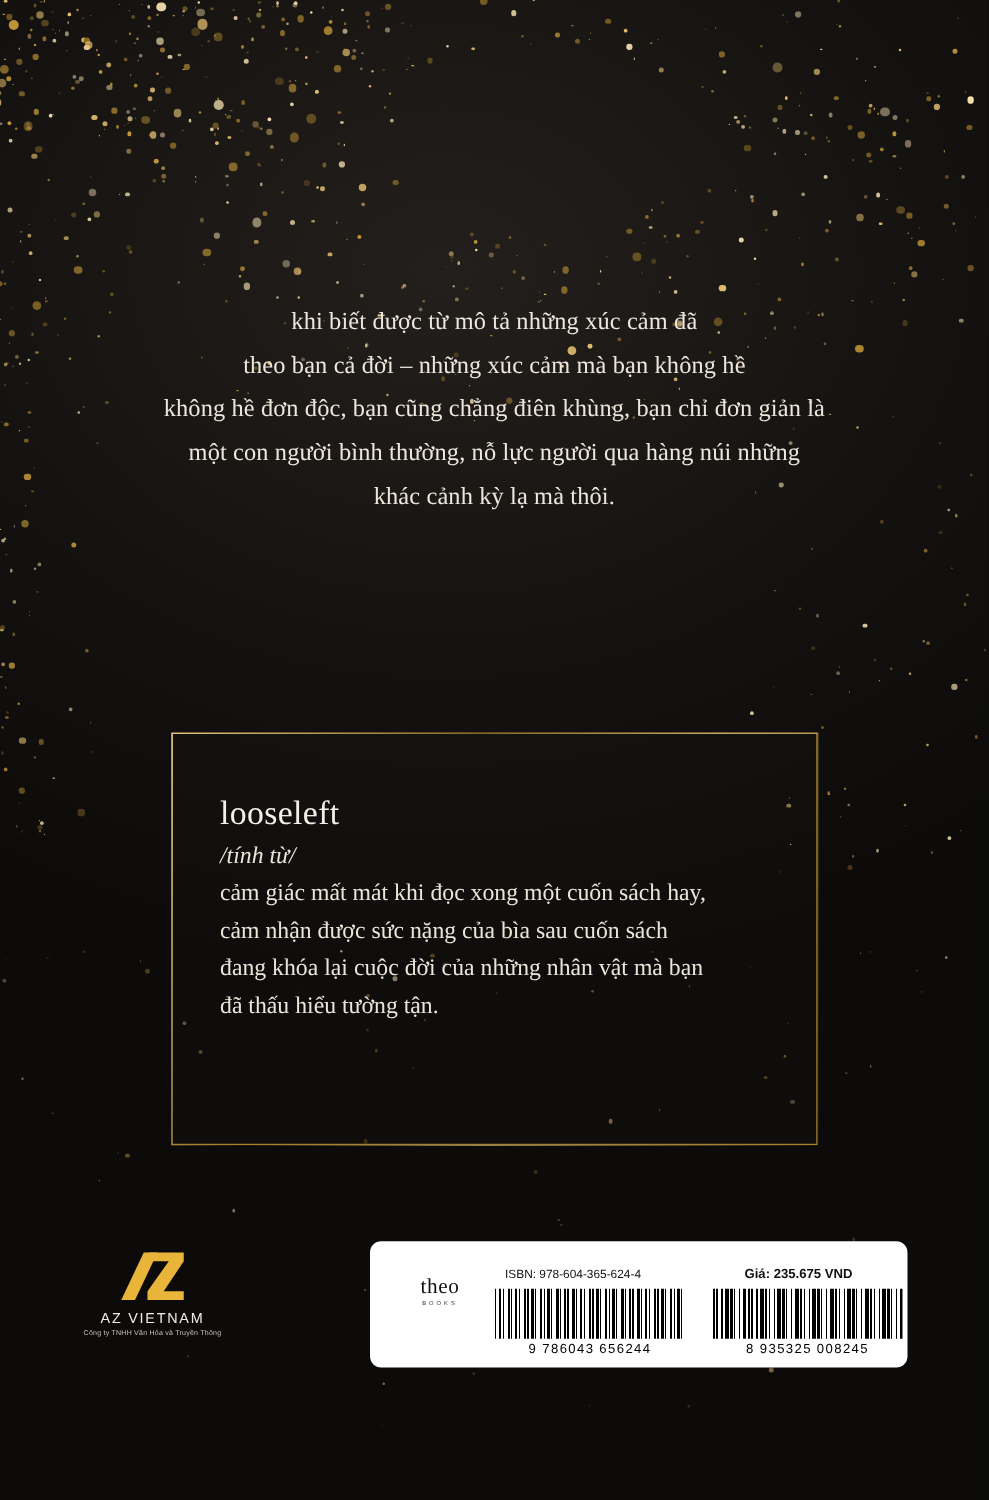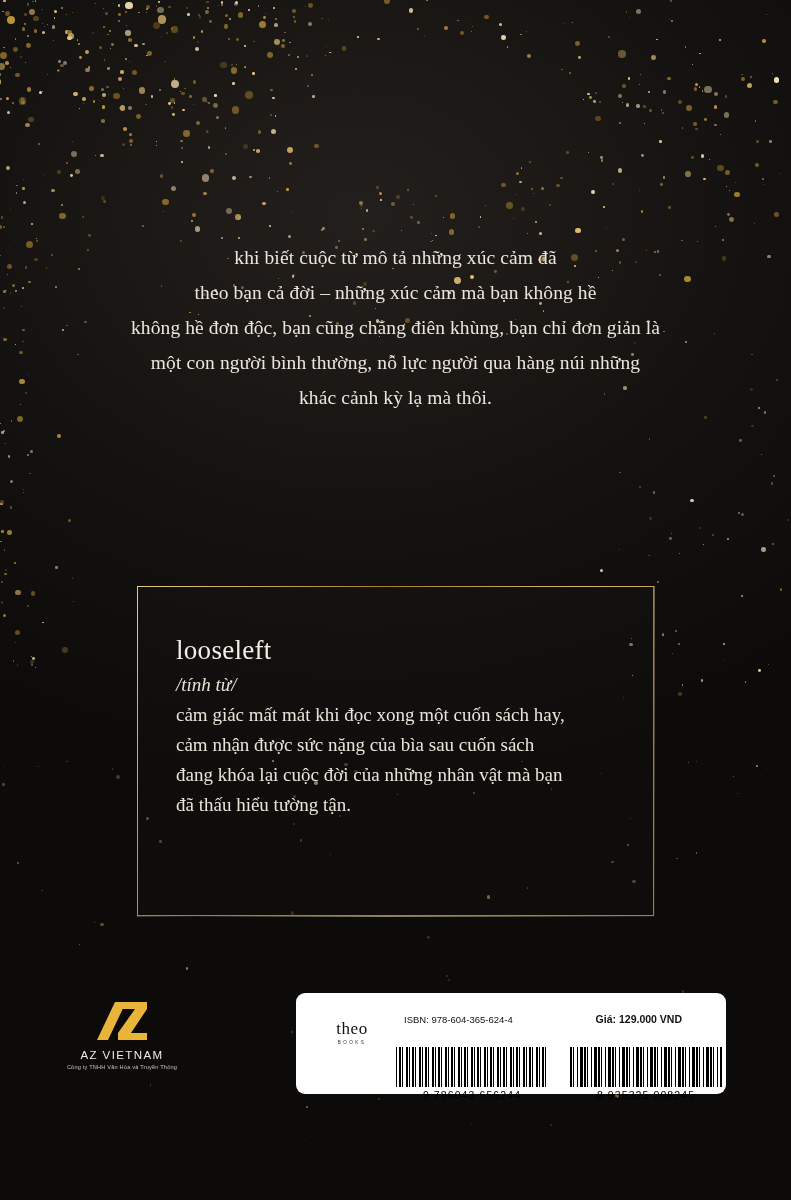--- a/index.html
+++ b/index.html
@@ -175,21 +175,21 @@
   }
   .bloom-sub {
     font-size: 4.6px;
     letter-spacing: 2.4px;
     color: #333;
     margin-top: 1px;
   }
   .barcodes {
     position: absolute;
     left: 100px;
-    top: 54px;
+    top: 38px;
     display: flex;
     gap: 22px;
   }
   .bc { width: 152px; }
   .bc-bars {
     height: 40px;
     width: 100%;
     background-repeat: repeat-x;
   }
   .bc1 .bc-bars {
@@ -971,21 +971,21 @@
       <div class="speck" style="left: 737.279px; top: 792.819px; width: 1.1017px; height: 1.1017px; opacity: 0.458261;"></div>
       <div class="speck pale" style="left: 291.371px; top: 1031.34px; width: 1.63758px; height: 1.63758px; opacity: 0.218528;"></div>
       <div class="speck pale" style="left: 1.96638px; top: 783.401px; width: 2.60494px; height: 2.60494px; opacity: 0.280867;"></div>
       <div class="speck dim" style="left: 760.612px; top: 775.347px; width: 1.0894px; height: 1.0894px; opacity: 0.308717;"></div>
       <div class="speck dim" style="left: 41.161px; top: 889.59px; width: 1.61823px; height: 1.61823px; opacity: 0.513044;"></div>
       <div class="speck dim" style="left: 50.574px; top: 1014.57px; width: 1.08431px; height: 1.08431px; opacity: 0.221221;"></div>
       <div class="speck dim" style="left: 471.472px; top: 1124.36px; width: 1.02267px; height: 1.02267px; opacity: 0.452501;"></div>
     </div>
 
   <div class="quote">
-    <div>khi biết cuộc từ mô tả những xúc cảm đã</div>
+    <div>khi biết được từ mô tả những xúc cảm đã</div>
     <div>theo bạn cả đời – những xúc cảm mà bạn không hề</div>
     <div>không hề đơn độc, bạn cũng chẳng điên khùng, bạn chỉ đơn giản là</div>
     <div>một con người bình thường, nỗ lực người qua hàng núi những</div>
     <div>khác cảnh kỳ lạ mà thôi.</div>
   </div>
 
   <div class="frame">
     <div class="frame-inner">
       <div class="term">looseleft</div>
       <div class="pos">/tính từ/</div>
@@ -1005,21 +1005,21 @@
         <polygon points="24,2 52,2 52,9 36,33 52,33 52,40 23,40 23,33 40,9 24,9" fill="#e8b53a"></polygon>
       </svg>
     </div>
     <div class="pub-name">AZ VIETNAM</div>
     <div class="pub-sub">Công ty TNHH Văn Hóa và Truyền Thông</div>
   </div>
 
   <div class="panel">
     <div class="panel-top">
       <div class="isbn">ISBN: 978-604-365-624-4</div>
-      <div class="price">Giá: 129.000 VND</div>
+      <div class="price">Giá: 235.675 VND</div>
     </div>
     <div class="bloom">
       <div class="bloom-word">theo</div>
       <div class="bloom-sub">BOOKS</div>
     </div>
     <div class="barcodes">
       <div class="bc bc1">
         <div class="bc-bars"></div>
         <div class="bc-num">9 786043 656244</div>
       </div>

